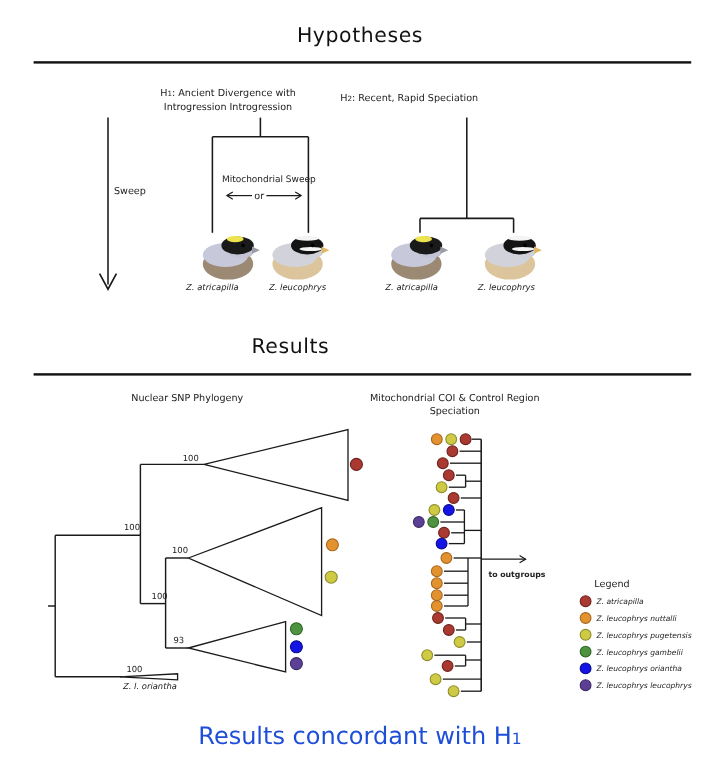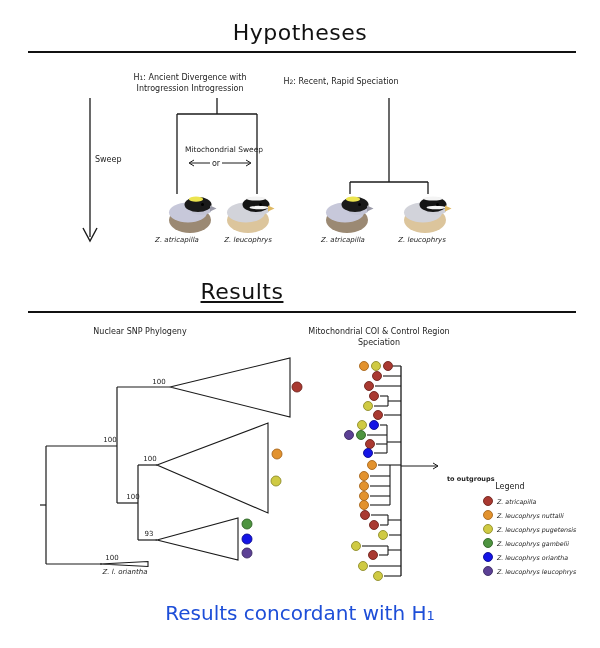--- a/index.html
+++ b/index.html
@@ -1,19 +1,19 @@
 <!DOCTYPE html>
 <html><head>
 <meta charset="utf-8">
 <style>
   html,body{margin:0;padding:0;width:600px;height:648px;overflow:hidden;background:#fff;}
   .canvas{position:relative;width:600px;height:648px;background:#ffffff;font-family:"DejaVu Sans", sans-serif;color:#1a1a1a;}
   .abs{position:absolute;}
   .center{text-align:center;}
-  .section-title{font-size:22px;letter-spacing:0.5px;color:#111;}
+  .section-title{font-size:17px;letter-spacing:0.5px;color:#111;}
   .rule{position:absolute;height:2px;background:#111;}
   .lbl{font-size:8px;line-height:11px;color:#222;}
   .lbl .sub{font-size:6px;}
   .species{font-size:7px;font-style:italic;color:#222;}
   .footer-title{font-size:20px;color:#1d4ed8;}
   .footer-title .sub{font-size:13px;}
   svg text{font-family:"DejaVu Sans", sans-serif;}
 </style>
 </head>
 <body>
@@ -205,28 +205,28 @@
 
   <div class="abs lbl" style="left:95px;top:154px;">Sweep</div>
   <div class="abs center lbl" style="left:178px;top:144px;width:92px;font-size:7.5px;">Mitochondrial Sweep</div>
   <div class="abs center lbl" style="left:206px;top:158px;width:20px;">or</div>
 
   <div class="abs center species" style="left:147px;top:236px;width:60px;">Z. atricapilla</div>
   <div class="abs center species" style="left:218px;top:236px;width:60px;">Z. leucophrys</div>
   <div class="abs center species" style="left:313px;top:236px;width:60px;">Z. atricapilla</div>
   <div class="abs center species" style="left:392px;top:236px;width:60px;">Z. leucophrys</div>
 
-  <div class="abs center section-title" style="left:0;top:279px;width:484px;text-decoration:underline;">Results</div>
+  <div class="abs center section-title" style="left:0;top:279px;width:484px;">Results</div>
   <div class="rule" style="left:28px;top:311px;width:548px;"></div>
 
-  <div class="abs center lbl" style="left:60px;top:326px;width:160px;">Nuclear SNP Phylogeny</div>
+  <div class="abs center lbl" style="left:76px;top:326px;width:160px;">Nuclear SNP Phylogeny</div>
   <div class="abs center lbl" style="left:294px;top:326px;width:170px;">
     <span>Mitochondrial COI &amp; Control Region</span><br>
     <span>Speciation</span>
   </div>
 
-  <div class="abs lbl" style="left:407px;top:474px;font-size:6.5px;font-weight:bold;margin-left:40px;">to outgroups</div>
+  <div class="abs lbl" style="left:407px;top:474px;font-size:6.5px;font-weight:bold;">to outgroups</div>
   <div class="abs center species" style="left:90px;top:568px;width:70px;">Z. l. oriantha</div>
 
   <div class="abs center footer-title" style="left:0;top:601px;width:600px;">
     <span>Results concordant with H</span><span class="sub">1</span>
   </div>
 </div>
 
 </body></html>

